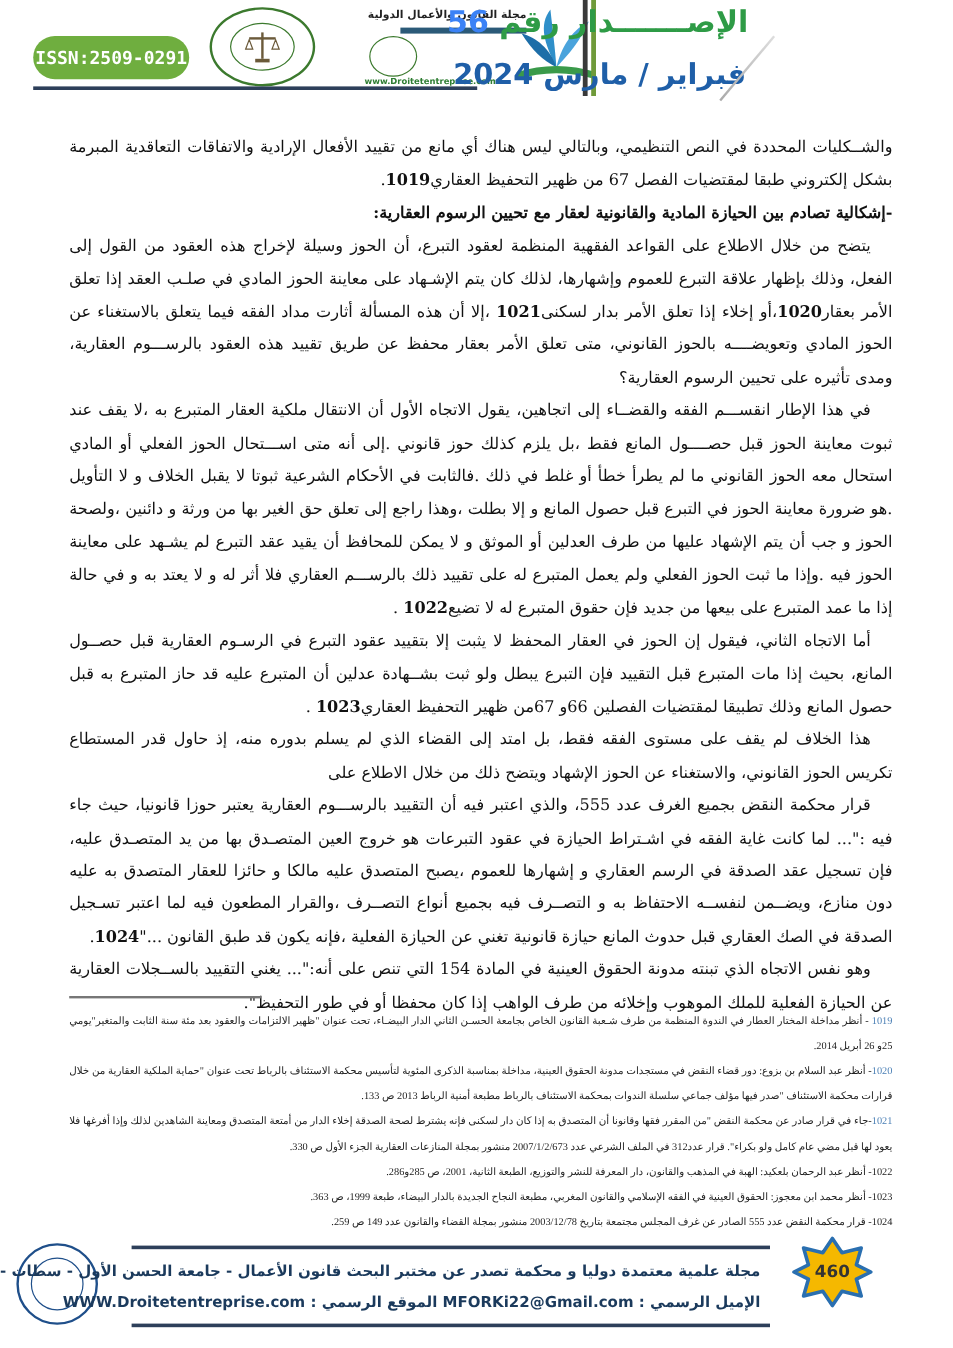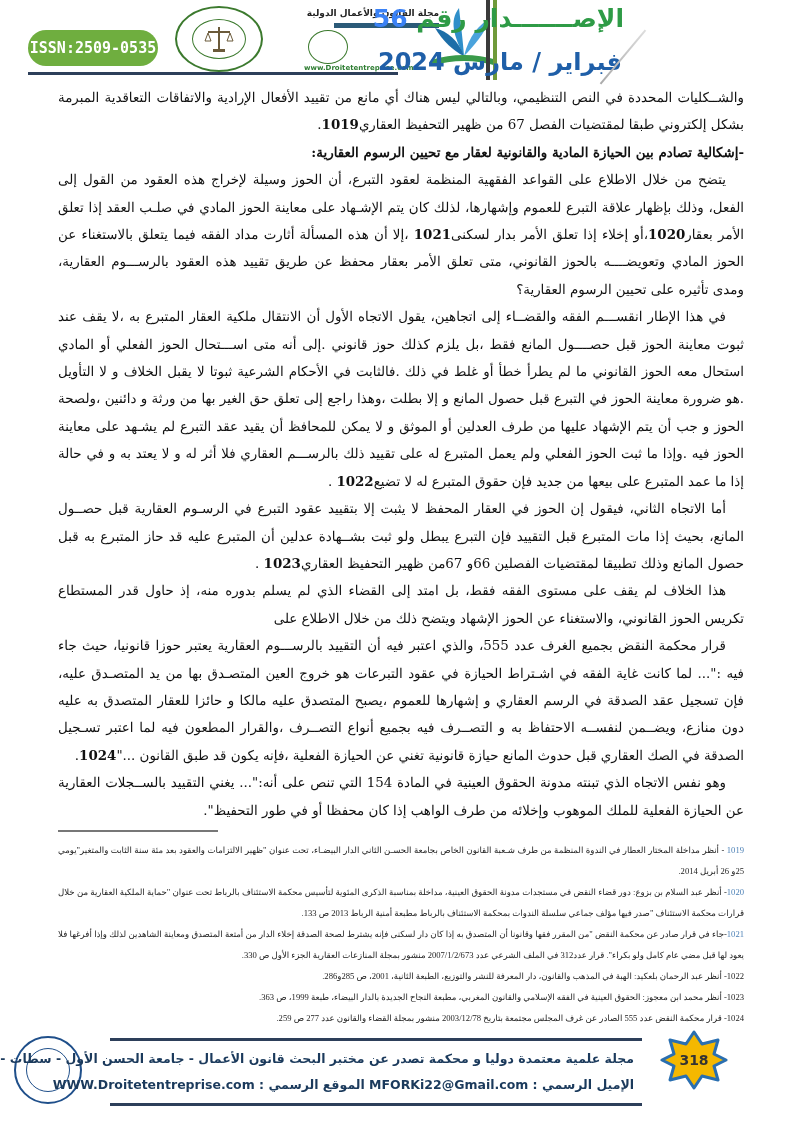--- a/index.html
+++ b/index.html
@@ -29,21 +29,21 @@
   .header-divider { position: absolute; left: 28px; top: 72px; width: 370px; height: 3px; background: #2d3f5a; }
   .vbars { position: absolute; left: 486px; top: 0; width: 12px; height: 80px; }
   .vbars .b1 { position: absolute; left: 0; top: 0; width: 4px; height: 80px; background: #3a3a3a; }
   .vbars .b2 { position: absolute; left: 7px; top: 0; width: 4px; height: 80px; background: #6f9a3a; }
   .issue-line { position: absolute; right: 170px; top: 4px; font-size: 25px; font-weight: bold; color: #2e9b46; white-space: nowrap; }
   .issue-line .num { color: #3b82f6; }
   .date-line { position: absolute; right: 172px; top: 48px; font-size: 24px; font-weight: bold; color: #1f5fa8; white-space: nowrap; }
   .diag-line { position: absolute; left: 622px; top: 22px; width: 2px; height: 70px; background: linear-gradient(#ddd,#aaa); transform: rotate(40deg); }
 
   
-  .content { position: absolute; top: 84px; left: 58px; width: 686px; }
+  .content { position: absolute; top: 110px; left: 58px; width: 686px; }
   .para { font-family: "DejaVu Serif", serif; font-size: 13.4px; line-height: 27.4px; text-align: justify; text-align-last: right; }
   .para.indent { text-indent: 18px; }
   .para.heading { font-weight: bold; }
   .b { font-weight: bold; }
 
   
   .fn-rule { position: absolute; left: 58px; top: 830px; width: 160px; height: 2px; background: #777; }
   .footnotes { position: absolute; top: 840px; left: 58px; width: 686px; }
   .fn { font-family: Liberation Serif, serif; font-size: 8.6px; line-height: 21px; text-align: justify; text-align-last: right; color: #222; }
   .fn .ref { color: #4a7fb5; }
@@ -56,21 +56,21 @@
   .footer-line2 { position: absolute; right: 160px; top: 1077px; font-size: 12.5px; font-weight: bold; color: #1b3a5c; white-space: nowrap; }
   .page-star { position: absolute; left: 660px; top: 1030px; width: 68px; height: 60px; }
   .page-star .num { position: absolute; left: 0; top: 0; width: 68px; height: 60px; display: flex; align-items: center; justify-content: center; font-weight: bold; font-size: 14px; color: #333; font-family: "DejaVu Sans", sans-serif; }
   .left-stamp { position: absolute; left: 14px; top: 1036px; width: 68px; height: 68px; border: 2px solid #1f4f8a; border-radius: 50%; }
   .left-stamp .inner { position: absolute; left: 10px; top: 10px; width: 44px; height: 44px; border: 1px solid #1f4f8a; border-radius: 50%; }
 </style>
 </head>
 <body>
 
 <div class="header">
-  <div class="issn-pill">ISSN:2509-0535</div>
+  <div class="issn-pill">ISSN:2509-0291</div>
 
   <div class="lab-seal">
     <div class="inner">
       <svg width="30" height="28" viewBox="0 0 30 28">
         <rect x="14" y="2" width="2" height="22" fill="#6b5a3a"></rect>
         <rect x="4" y="6" width="22" height="2" fill="#6b5a3a"></rect>
         <path d="M4 8 L1 16 L7 16 Z M26 8 L23 16 L29 16 Z" fill="none" stroke="#6b5a3a" stroke-width="1"></path>
         <rect x="9" y="24" width="12" height="3" fill="#6b5a3a"></rect>
       </svg>
     </div>
@@ -121,29 +121,29 @@
   <p class="para indent">وهو نفس الاتجاه الذي تبنته مدونة الحقوق العينية في المادة 154 التي تنص على أنه:"... يغني التقييد بالســجلات العقارية عن الحيازة الفعلية للملك الموهوب وإخلائه من طرف الواهب إذا كان محفظا أو في طور التحفيظ".</p>
 </div>
 
 <div class="fn-rule"></div>
 <div class="footnotes">
   <p class="fn"><span class="ref">1019</span><span> - أنظر مداخلة المختار العطار في الندوة المنظمة من طرف شـعبة القانون الخاص بجامعة الحسـن الثاني الدار البيضـاء، تحت عنوان "ظهير الالتزامات والعقود بعد مئة سنة الثابت والمتغير"يومي 25و 26 أبريل 2014.</span></p>
   <p class="fn"><span class="ref">1020</span><span>- أنظر عبد السلام بن بزوع: دور قضاء النقض في مستجدات مدونة الحقوق العينية، مداخلة بمناسبة الذكرى المئوية لتأسيس محكمة الاستئناف بالرباط تحت عنوان "حماية الملكية العقارية من خلال قرارات محكمة الاستئناف "صدر فيها مؤلف جماعي سلسلة الندوات بمحكمة الاستئناف بالرباط مطبعة أمنية الرباط 2013 ص 133.</span></p>
   <p class="fn"><span class="ref">1021</span><span>-جاء في قرار صادر عن محكمة النقض "من المقرر فقها وقانونا أن المتصدق به إذا كان دار لسكنى فإنه يشترط لصحة الصدقة إخلاء الدار من أمتعة المتصدق ومعاينة الشاهدين لذلك وإذا أفرغها فلا يعود لها قبل مضي عام كامل ولو بكراء". قرار عدد312 في الملف الشرعي عدد 2007/1/2/673 منشور بمجلة المنازعات العقارية الجزء الأول ص 330.</span></p>
   <p class="fn"><span>1022</span><span>- أنظر عبد الرحمان بلعكيد: الهبة في المذهب والقانون، دار المعرفة للنشر والتوزيع، الطبعة الثانية، 2001، ص 285و286.</span></p>
   <p class="fn"><span>1023</span><span>- أنظر محمد ابن معجوز: الحقوق العينية في الفقه الإسلامي والقانون المغربي، مطبعة النجاح الجديدة بالدار البيضاء، طبعة 1999، ص 363.</span></p>
-  <p class="fn"><span>1024</span><span>- قرار محكمة النقض عدد 555 الصادر عن غرف المجلس مجتمعة بتاريخ 2003/12/78 منشور بمجلة القضاء والقانون عدد 277 ص 259.</span></p>
+  <p class="fn"><span>1024</span><span>- قرار محكمة النقض عدد 555 الصادر عن غرف المجلس مجتمعة بتاريخ 2003/12/78 منشور بمجلة القضاء والقانون عدد 149 ص 259.</span></p>
 </div>
 
 <div class="left-stamp">
     <div class="inner"></div>
   </div>
 <div class="footer-rule top"></div>
 <div class="footer-line1">مجلة علمية معتمدة دوليا و محكمة تصدر عن مختبر البحث قانون الأعمال - جامعة الحسن الأول - سطات - المغرب</div>
 <div class="footer-line2">الإميل الرسمي : MFORKi22@Gmail.com الموقع الرسمي : WWW.Droitetentreprise.com</div>
 <div class="footer-rule bottom"></div>
 
 <div class="page-star">
   <svg width="68" height="60" viewBox="0 0 68 60">
     <polygon points="34,2 42,14 58,10 54,24 66,30 54,36 58,50 42,46 34,58 26,46 10,50 14,36 2,30 14,24 10,10 26,14" fill="#f5b800" stroke="#2a6fb0" stroke-width="3" stroke-linejoin="round"></polygon>
   </svg>
-  <div class="num">318</div>
+  <div class="num">460</div>
 </div>
 
 </body></html>

